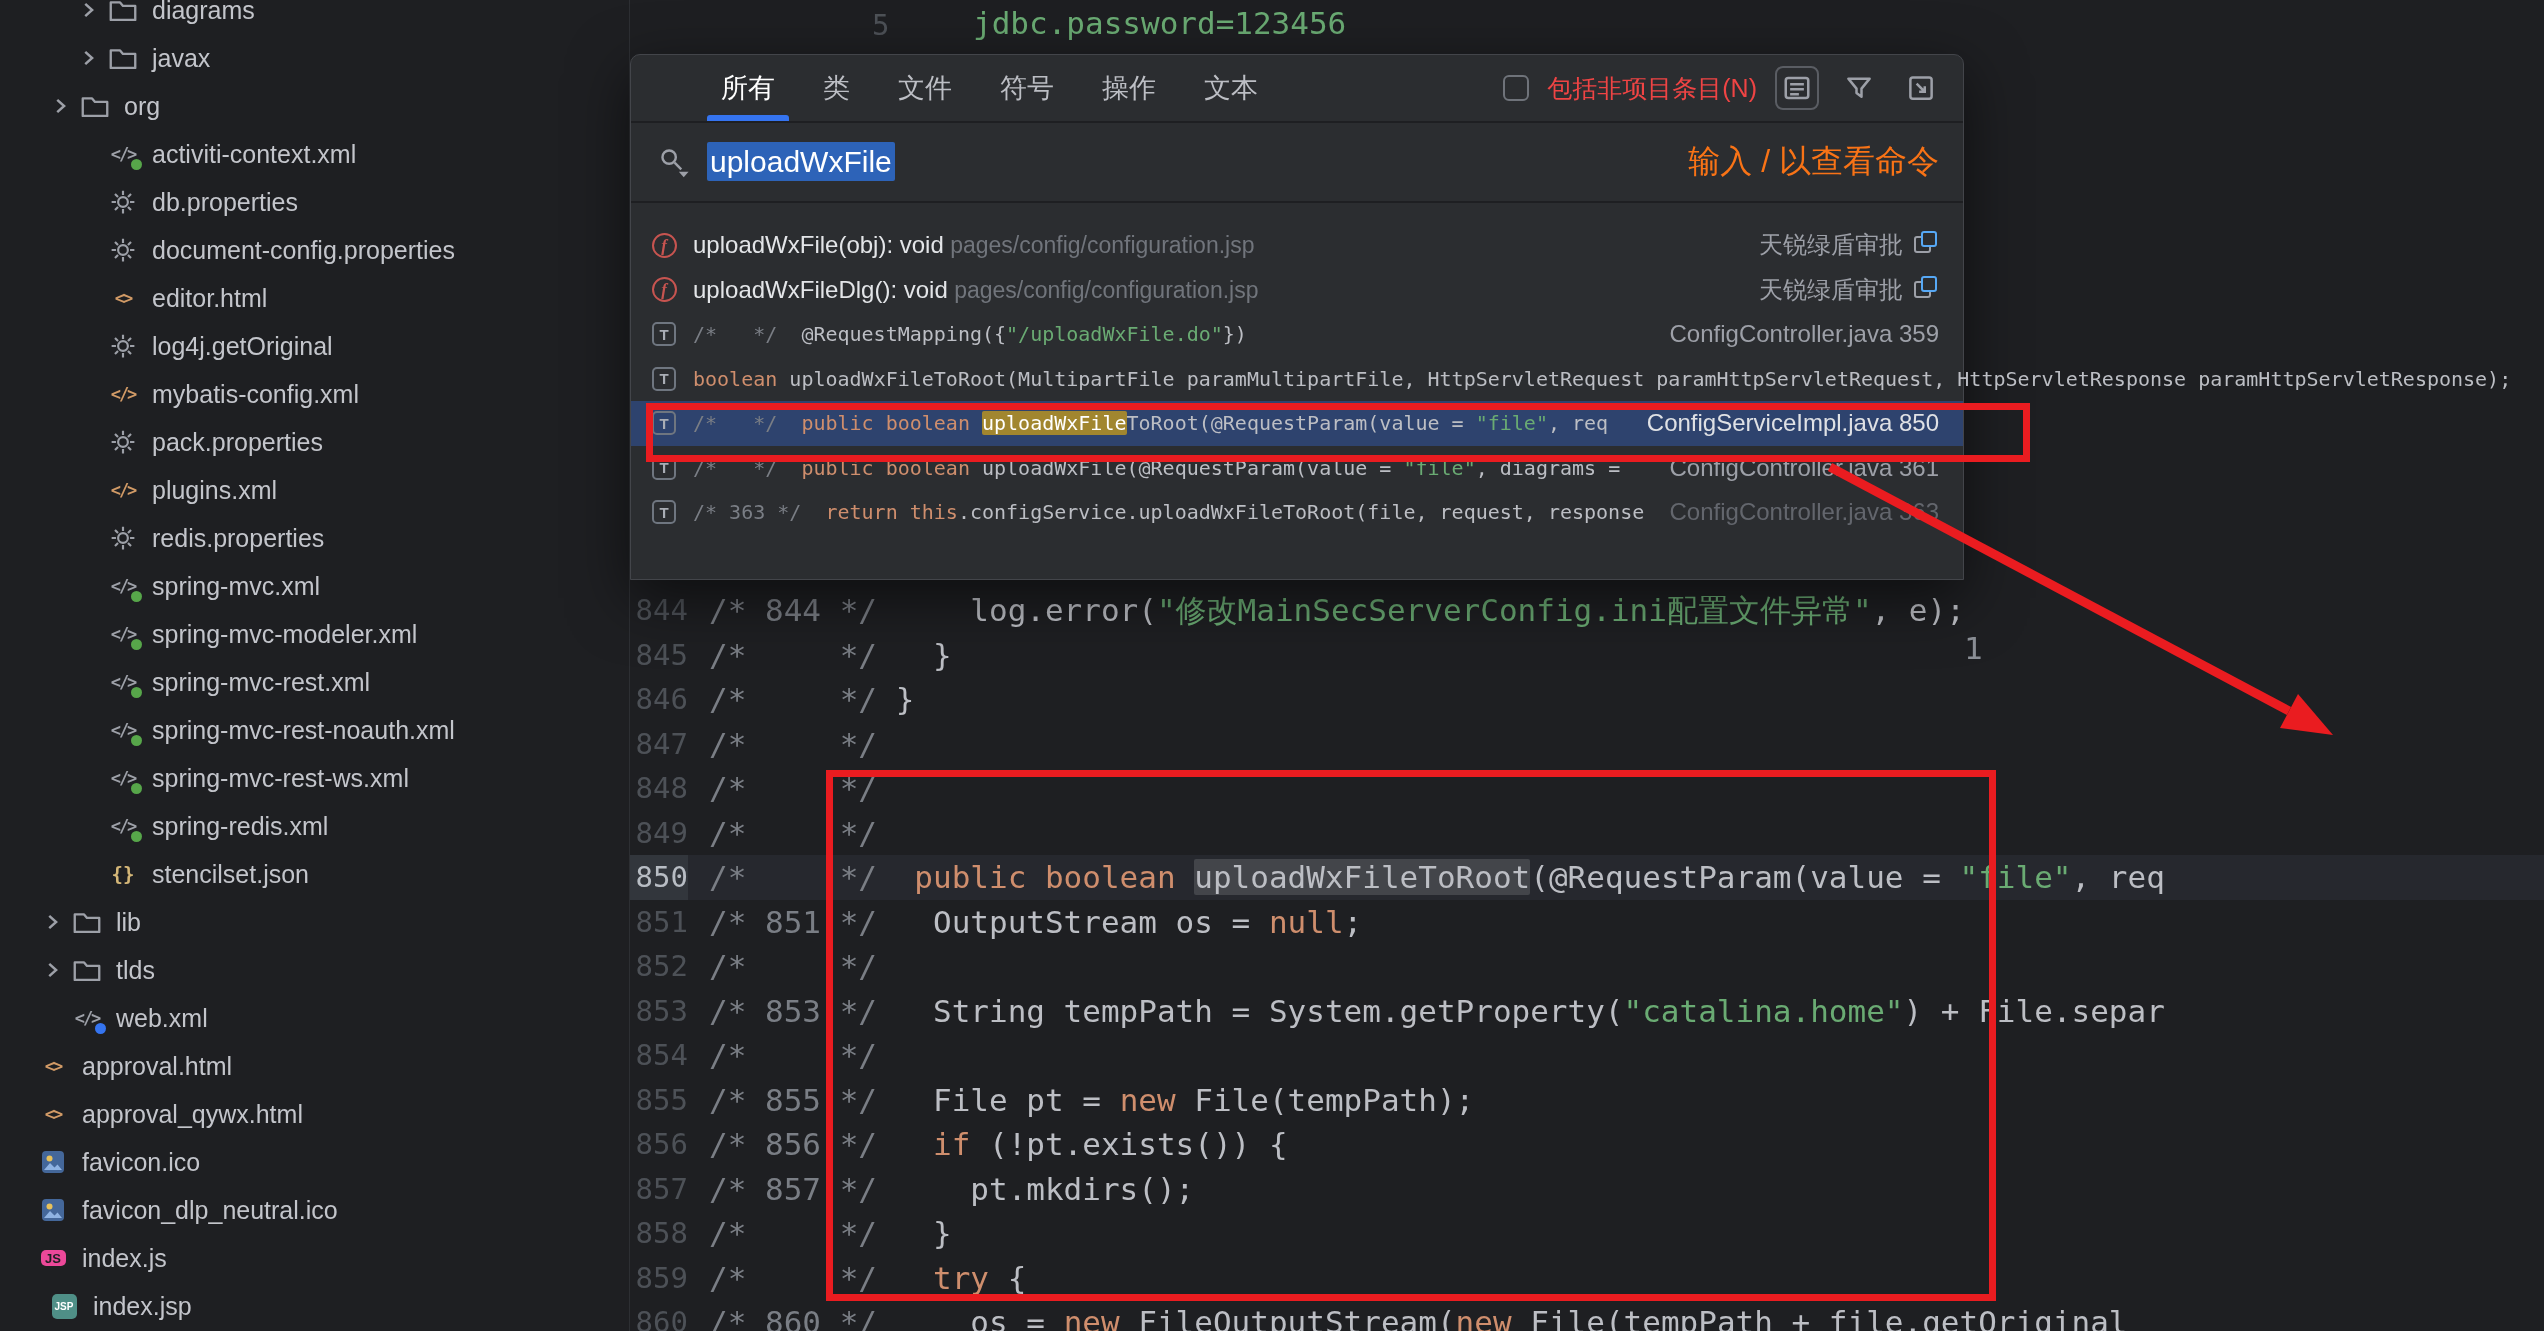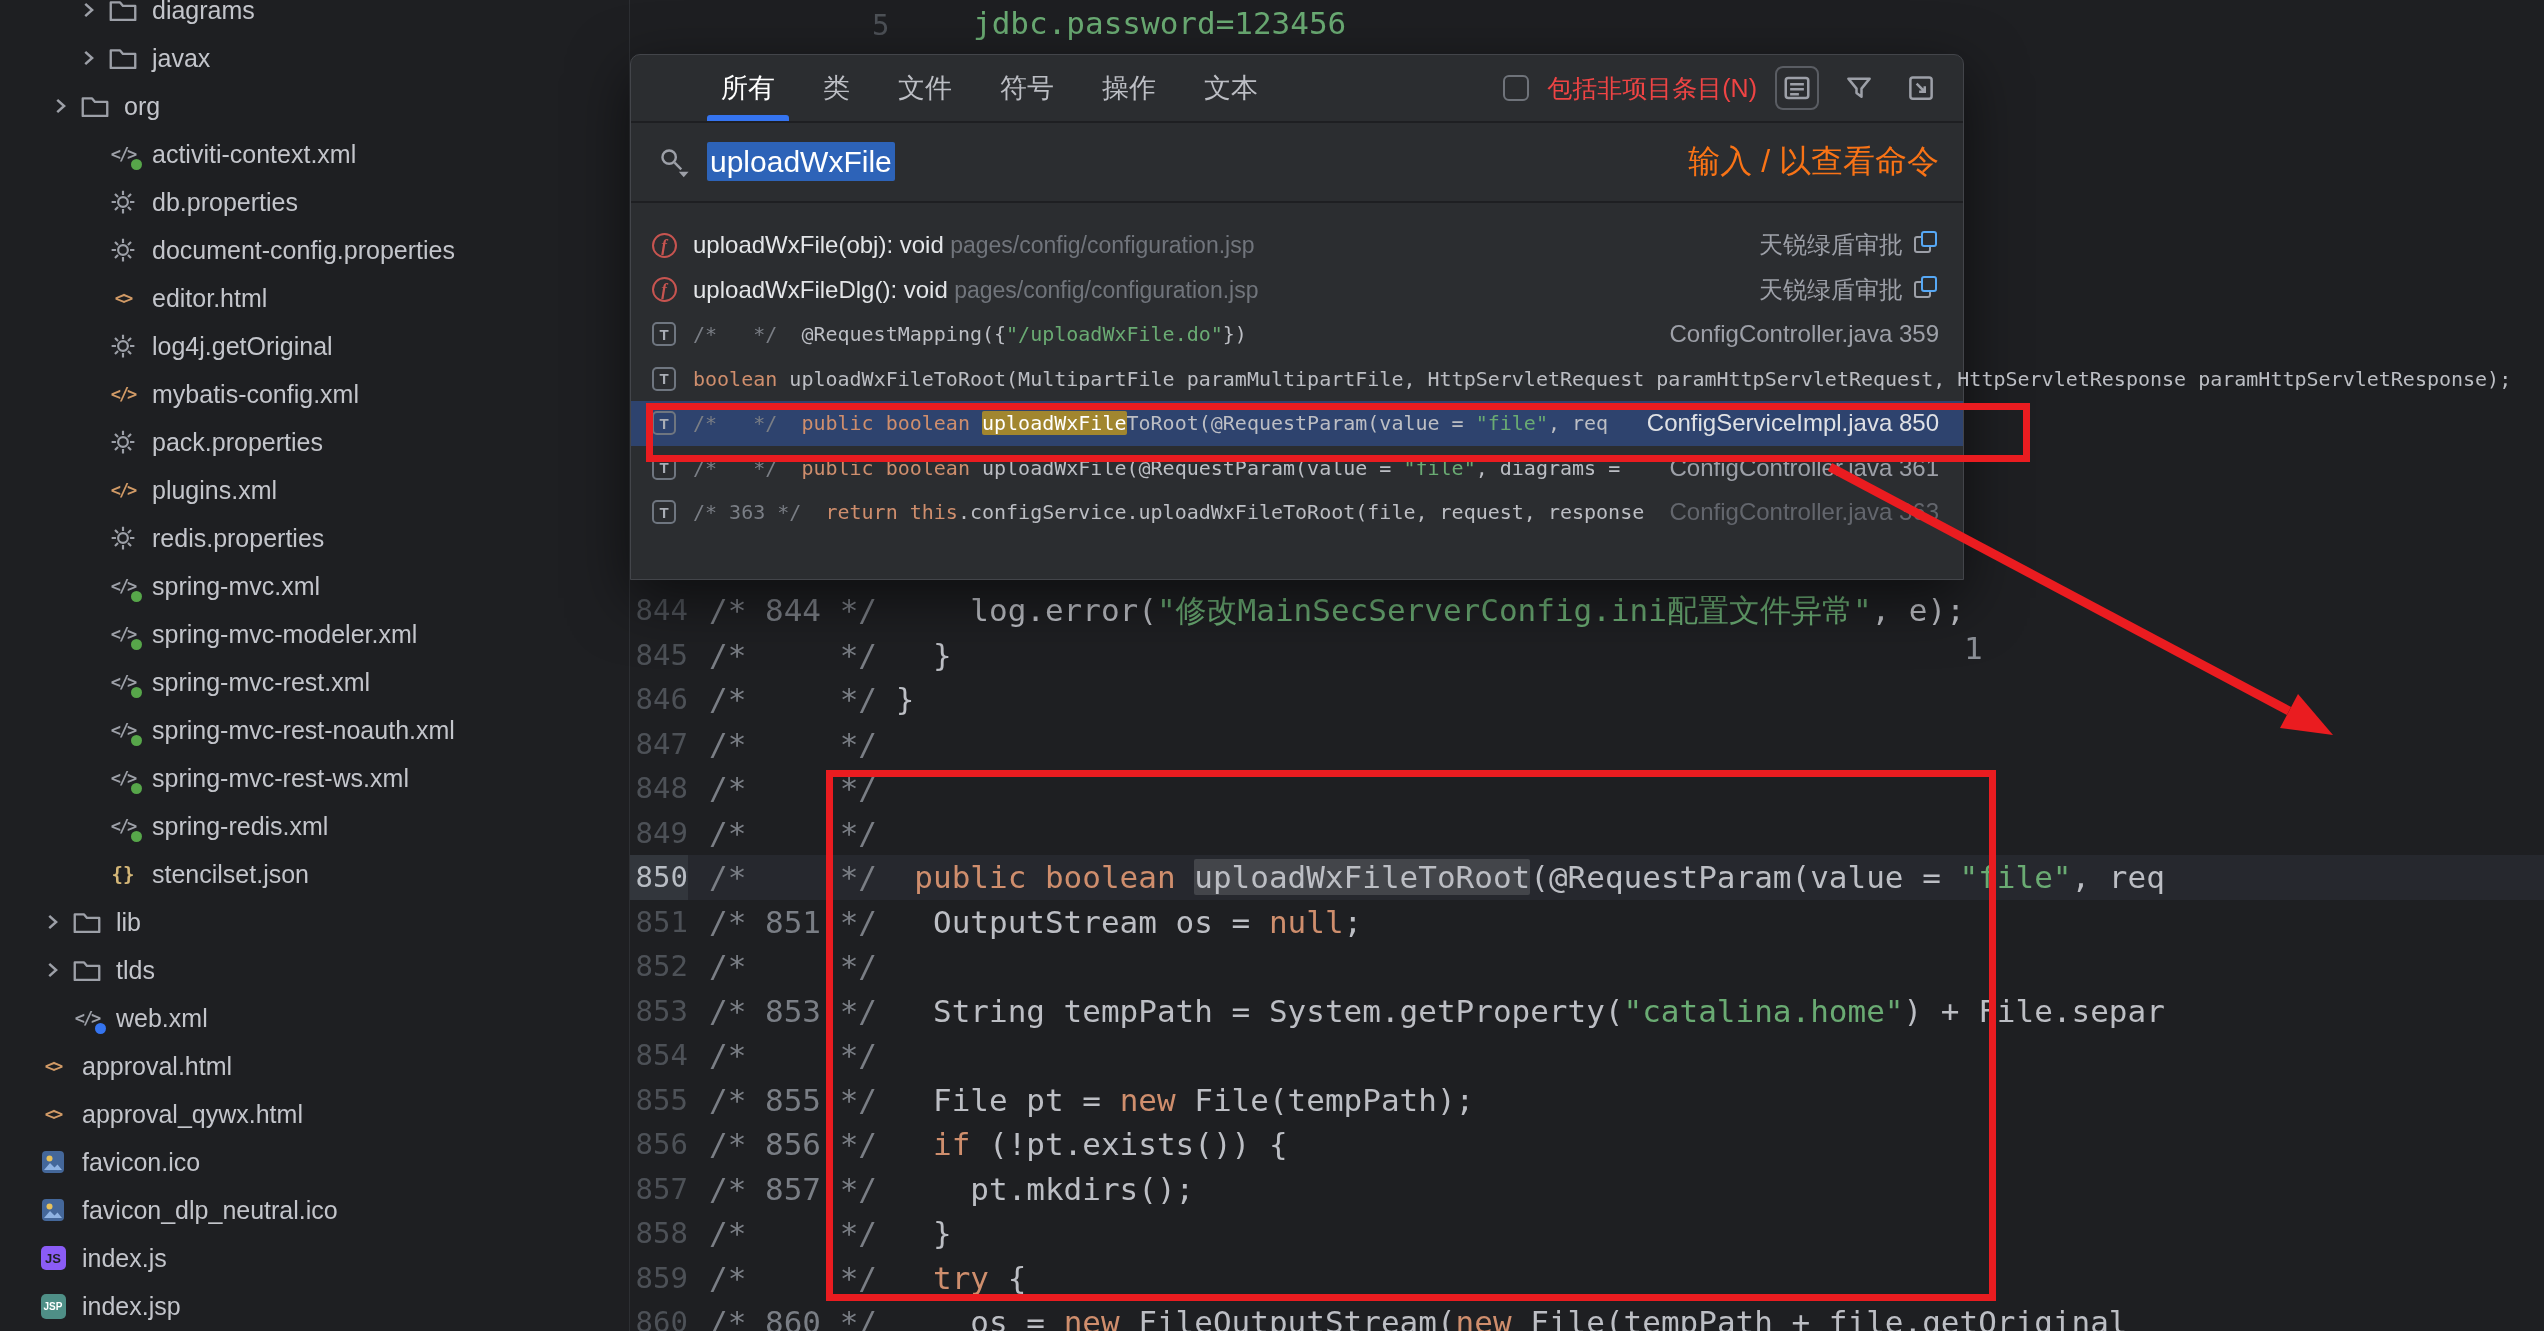--- a/index.html
+++ b/index.html
@@ -13,21 +13,21 @@
   .tree-row{height:48px;display:flex;align-items:center;font-size:25px;color:#c3c5cb;cursor:pointer;white-space:nowrap}
   .chev{width:36px;flex:0 0 36px;display:flex;align-items:center;justify-content:center}
   .ticon{width:34px;flex:0 0 34px;height:30px;display:flex;align-items:center;justify-content:center;margin-right:10px;position:relative}
   .tlabel{margin-left:2px}
   .g-xml{font:700 17px "DejaVu Sans Mono",monospace;color:#d19a66;letter-spacing:-2px}
   .g-xml.gray{color:#9da0a8}
   .g-json{font:700 19px "DejaVu Sans Mono",monospace;color:#d5b778}
   .dot{position:absolute;width:11px;height:11px;border-radius:50%;right:-2px;bottom:-1px}
   .dot.green{background:#57a64a}
   .dot.blue{background:#3574f0}
-  .g-js{width:25px;height:24px;border-radius:5px;background:#8b5cf6;color:#1e1f22;font:700 13px "Liberation Sans",sans-serif;display:flex;align-items:center;justify-content:center}
+  .g-js{width:25px;height:16px;border-radius:5px;background:#ec4899;color:#1e1f22;font:700 13px "Liberation Sans",sans-serif;display:flex;align-items:center;justify-content:center}
   .g-jsp{width:25px;height:25px;border-radius:5px;background:#4f8f87;color:#fff;font:700 10px "Liberation Sans",sans-serif;display:flex;align-items:center;justify-content:center}
 
   
   .ed-top{position:absolute;left:630px;top:0;height:54px;right:0;z-index:1}
   .ed-top .gut{position:absolute;left:242px;top:8px;font-size:29px;color:#4d5157}
   .ed-top .code{position:absolute;left:343px;top:5px;font-size:31px;color:#6aab73}
 
   
   .popup{position:absolute;left:630px;top:54px;width:1334px;background:#2b2d30;border:1px solid #43454a;border-radius:10px 10px 0 0;box-shadow:0 18px 60px rgba(0,0,0,.55);z-index:10}
   .pop-tabs{height:68px;display:flex;align-items:stretch;padding-left:66px;border-bottom:2px solid #1e1f22}
@@ -334,21 +334,21 @@
           </span>
           <span class="tlabel">favicon_dlp_neutral.ico</span>
         </div>
         <div class="tree-row" style="padding-left: 0px;">
           <span class="chev"></span>
           <span class="ticon">
             <span class="g-js">JS</span>
           </span>
           <span class="tlabel">index.js</span>
         </div>
-        <div class="tree-row" style="padding-left: 0px;">
+        <div class="tree-row" style="padding-left: 11px;">
           <span class="chev"></span>
           <span class="ticon">
             <span class="g-jsp">JSP</span>
           </span>
           <span class="tlabel">index.jsp</span>
         </div>
       </div>
   </aside>
 
   <div class="ed-top mono">

